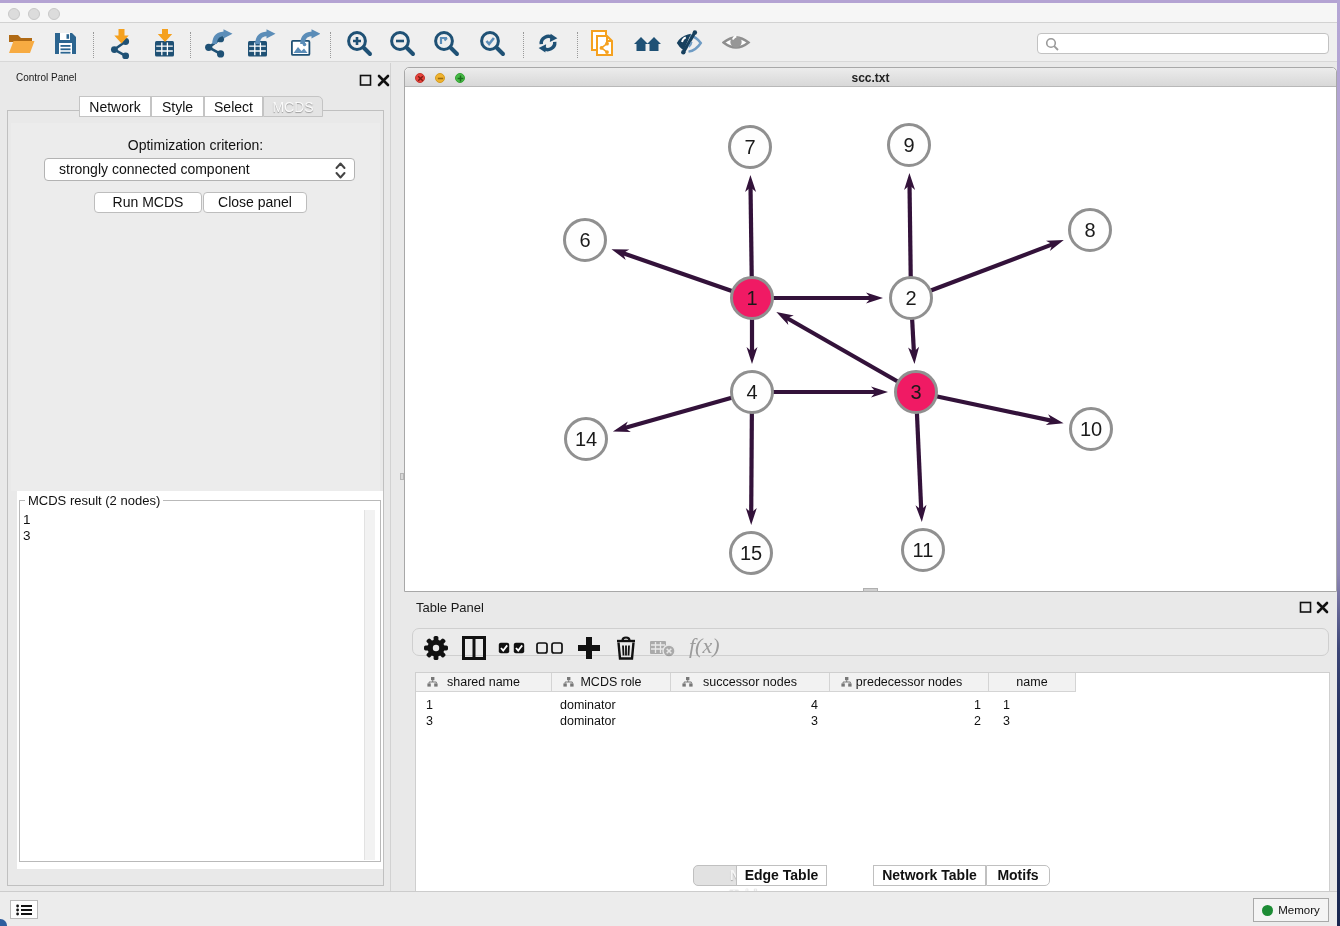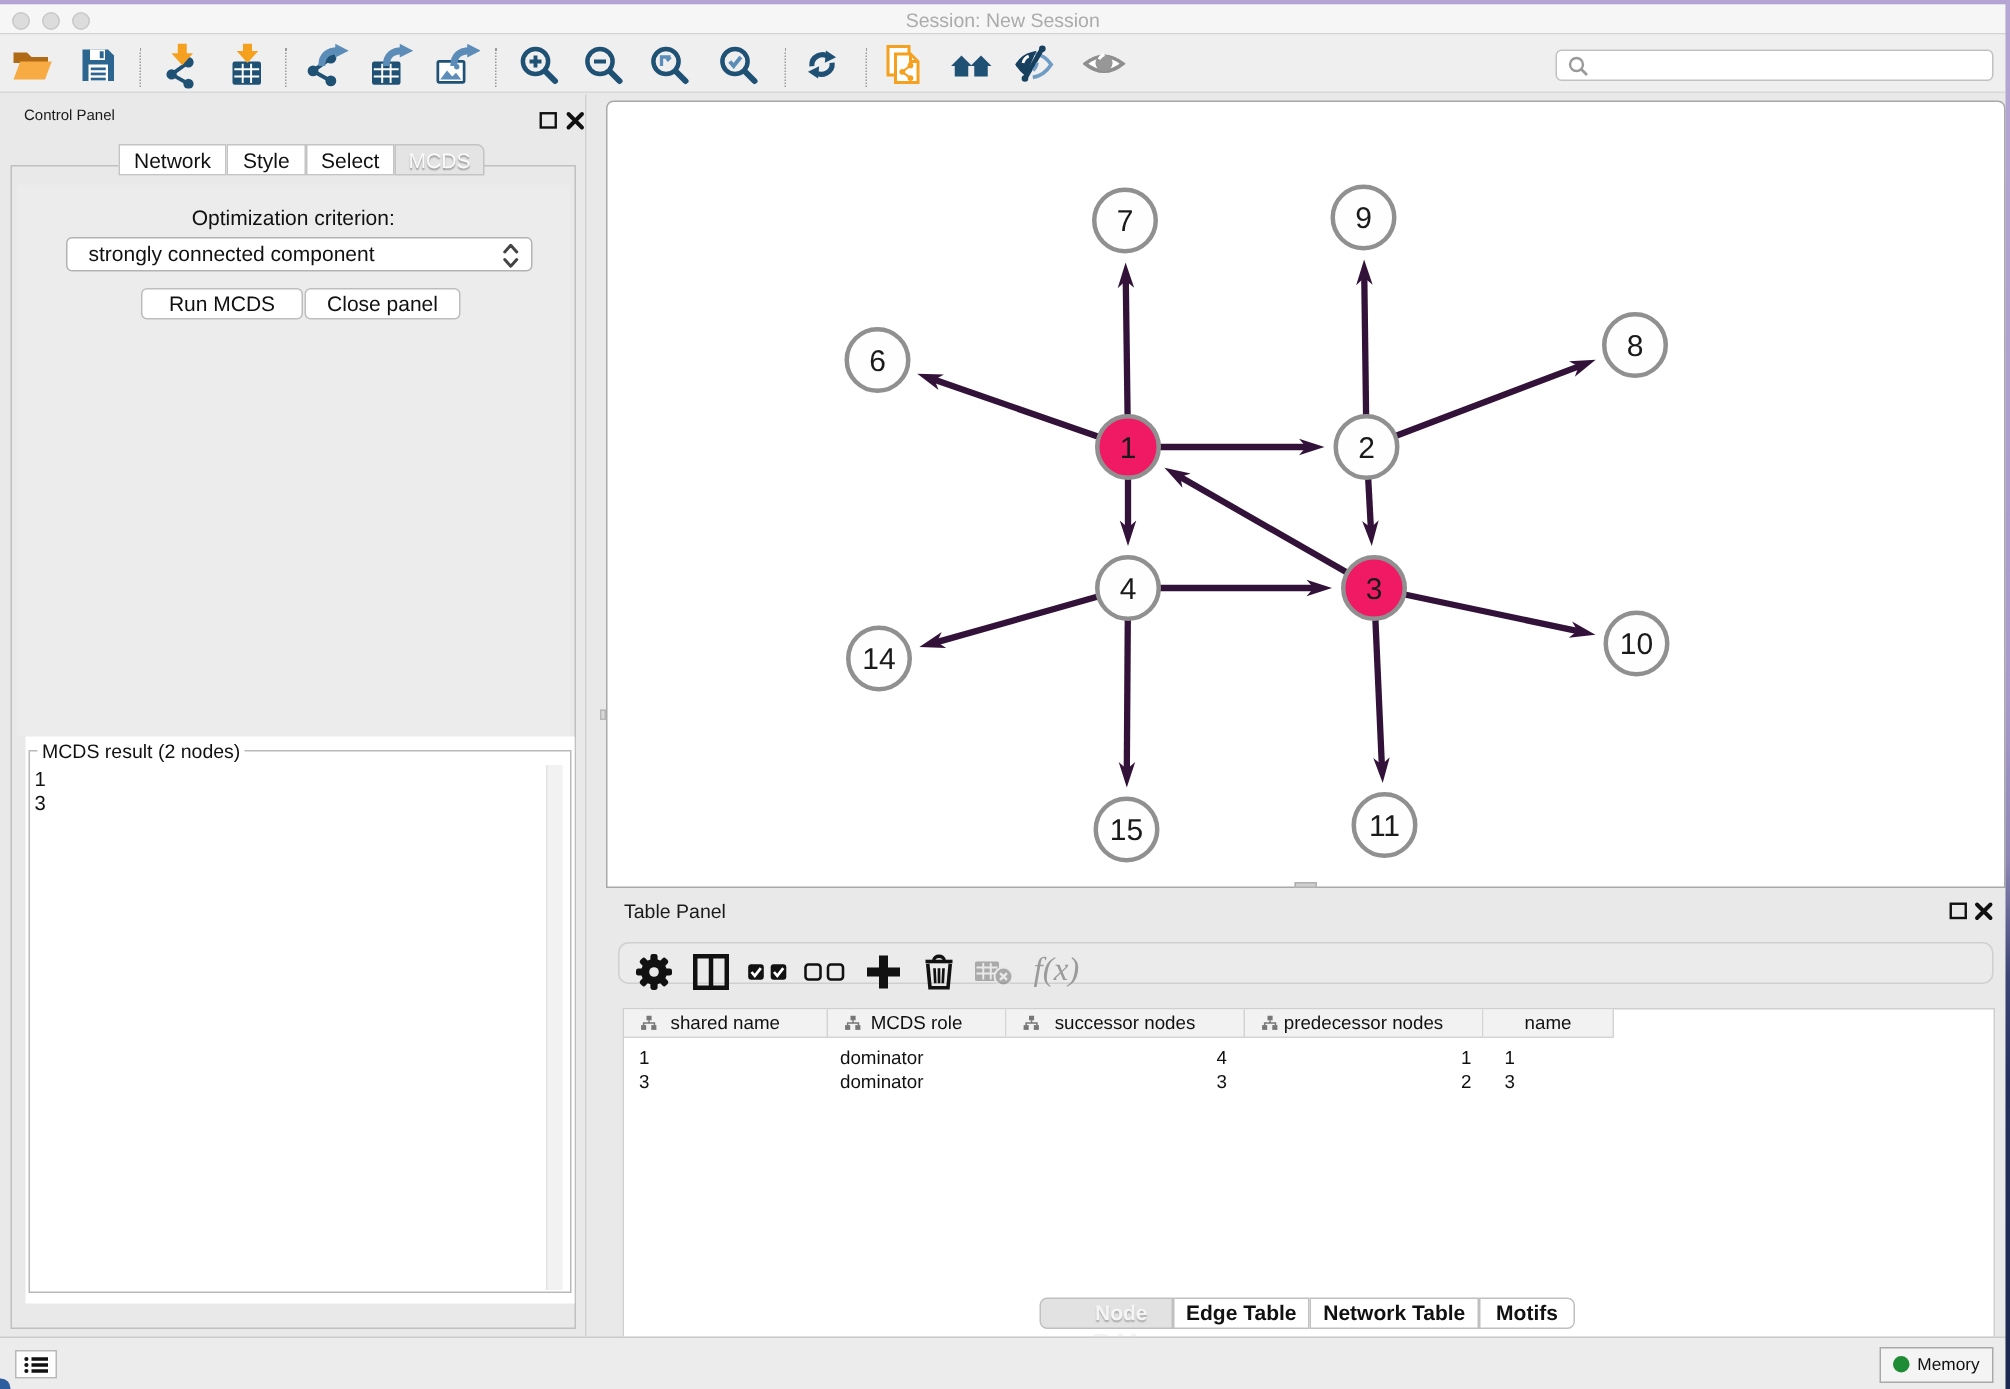--- a/index.html
+++ b/index.html
@@ -46,21 +46,20 @@
 #list-btn { position:absolute; left:10px; top:8px; width:28px; height:19px; background:#fdfdfd; border:1px solid #b9b9b9; }
 #mem-btn { position:absolute; right:11px; top:6px; width:76px; height:24px; background:#f4f4f4; border:1px solid #a9a9a9; font-size:11.5px; color:#111; }
 </style>
 </head>
 <body>
 <div class="abs" id="topstrip"></div>
 <div class="abs" id="titlebar">
   <div class="tl" style="left:8px;"></div>
   <div class="tl" style="left:28px;"></div>
   <div class="tl" style="left:48px;"></div>
-  <div id="title-text">Session: New Session</div>
 </div>
 <div class="abs" id="toolbar">
 <svg style="position:absolute;left:6px;top:6px" width="30" height="30" viewBox="0 0 30 30">
       <path d="M3 6 h9 l3 3 h11 v4 h-23 z" fill="#b06a15"></path>
 <path d="M3 24 l4.5-12 h21 l-4.5 12 z" fill="#f7ab42"></path>
     </svg>
 <svg style="position:absolute;left:51px;top:6px" width="30" height="30" viewBox="0 0 30 30">
       <path d="M4 4 h17 l4 4 v17 h-21 z" fill="#2c6590"></path>
 <rect x="9" y="4" width="10" height="7" fill="#fff"></rect>
       <rect x="15.5" y="5.2" width="2.6" height="4.6" fill="#2c6590"></rect>
@@ -212,20 +211,38 @@
     </svg></div>
 <div class="btn" style="left:94px; width:108px;">Run MCDS</div>
 <div class="btn" style="left:203px; width:104px;">Close panel</div>
 <div class="abs" id="mcds-white"></div>
 <div class="abs" id="mcds-box"></div>
 <div class="abs" id="mcds-label">MCDS result (2 nodes)</div>
 <div class="abs" id="mcds-text">1<br>3</div>
 <div class="abs" id="mcds-scroll"></div>
 
 <div class="abs" id="net-win">
+  <div id="net-titlebar">
+    <div class="nd" style="left:10px; background:#e8433c; border:1px solid #c43830;">
+        <svg width="9" height="9" viewBox="0 0 9 9" style="position:absolute;left:0;top:0">
+          <path d="M2.2 2.2 L6.8 6.8 M6.8 2.2 L2.2 6.8" stroke="#7e1d14" stroke-width="1.4"></path>
+        </svg>
+      </div>
+    <div class="nd" style="left:30px; background:#f0b32f; border:1px solid #d49c22;">
+        <svg width="9" height="9" viewBox="0 0 9 9" style="position:absolute;left:0;top:0">
+          <path d="M1.8 4.5 h5.4" stroke="#9a6c10" stroke-width="1.6"></path>
+        </svg>
+      </div>
+    <div class="nd" style="left:50px; background:#47ba47; border:1px solid #34a234;">
+        <svg width="9" height="9" viewBox="0 0 9 9" style="position:absolute;left:0;top:0">
+          <path d="M4.5 1.6 v5.8 M1.6 4.5 h5.8" stroke="#1d6e1d" stroke-width="1.5"></path>
+        </svg>
+      </div>
+    <div id="net-title">scc.txt</div>
+  </div>
   <svg style="position:absolute;left:0;top:19px" width="932" height="505" viewBox="0 0 932 505">
 <g stroke="#33123a" stroke-width="4.2">
         <line x1="347.0" y1="211.0" x2="345.5" y2="98.2"></line>
         <line x1="347.0" y1="211.0" x2="216.1" y2="165.5"></line>
         <line x1="347.0" y1="211.0" x2="467.8" y2="211.0"></line>
         <line x1="347.0" y1="211.0" x2="347.0" y2="266.8"></line>
         <line x1="506.0" y1="211.0" x2="504.5" y2="96.2"></line>
         <line x1="506.0" y1="211.0" x2="649.3" y2="156.6"></line>
         <line x1="506.0" y1="211.0" x2="509.0" y2="266.9"></line>
         <line x1="511.0" y1="305.0" x2="380.1" y2="230.0"></line>
@@ -373,21 +390,21 @@
     <div class="td" style="left:255px;top:24px;width:147px;text-align:right;">4</div>
     <div class="td" style="left:414px;top:24px;width:151px;text-align:right;">1</div>
     <div class="td" style="left:587px;top:24px;">1</div>
     <div class="td" style="left:10px;top:40px;">3</div>
     <div class="td" style="left:144px;top:40px;">dominator</div>
     <div class="td" style="left:255px;top:40px;width:147px;text-align:right;">3</div>
     <div class="td" style="left:414px;top:40px;width:151px;text-align:right;">2</div>
     <div class="td" style="left:587px;top:40px;">3</div>
   </div>
 <div class="tabb" style="left:693px; width:89px; background:#e2e2e2; color:#f5f5f5; text-shadow:0 1px 1px #aaa; border-radius:5px 0 0 5px;padding-left:20px;">Node Table</div>
-<div class="tabb" style="left:782px; width:91px;">Edge Table</div>
+<div class="tabb" style="left:736px; width:91px;">Edge Table</div>
 <div class="tabb" style="left:873px; width:113px;">Network Table</div>
 <div class="tabb" style="left:986px; width:64px; border-radius:0 5px 5px 0;">Motifs</div>
 
 <div class="abs" id="statusbar">
   <div id="list-btn">
       <svg style="position:absolute;left:5px;top:3px" width="17" height="12" viewBox="0 0 17 12">
         <circle cx="1.6" cy="2" r="1.4" fill="#111"></circle>
         <circle cx="1.6" cy="6" r="1.4" fill="#111"></circle>
         <circle cx="1.6" cy="10" r="1.4" fill="#111"></circle>
         <path d="M5 2 h11 M5 6 h11 M5 10 h11" stroke="#111" stroke-width="2.2"></path>

